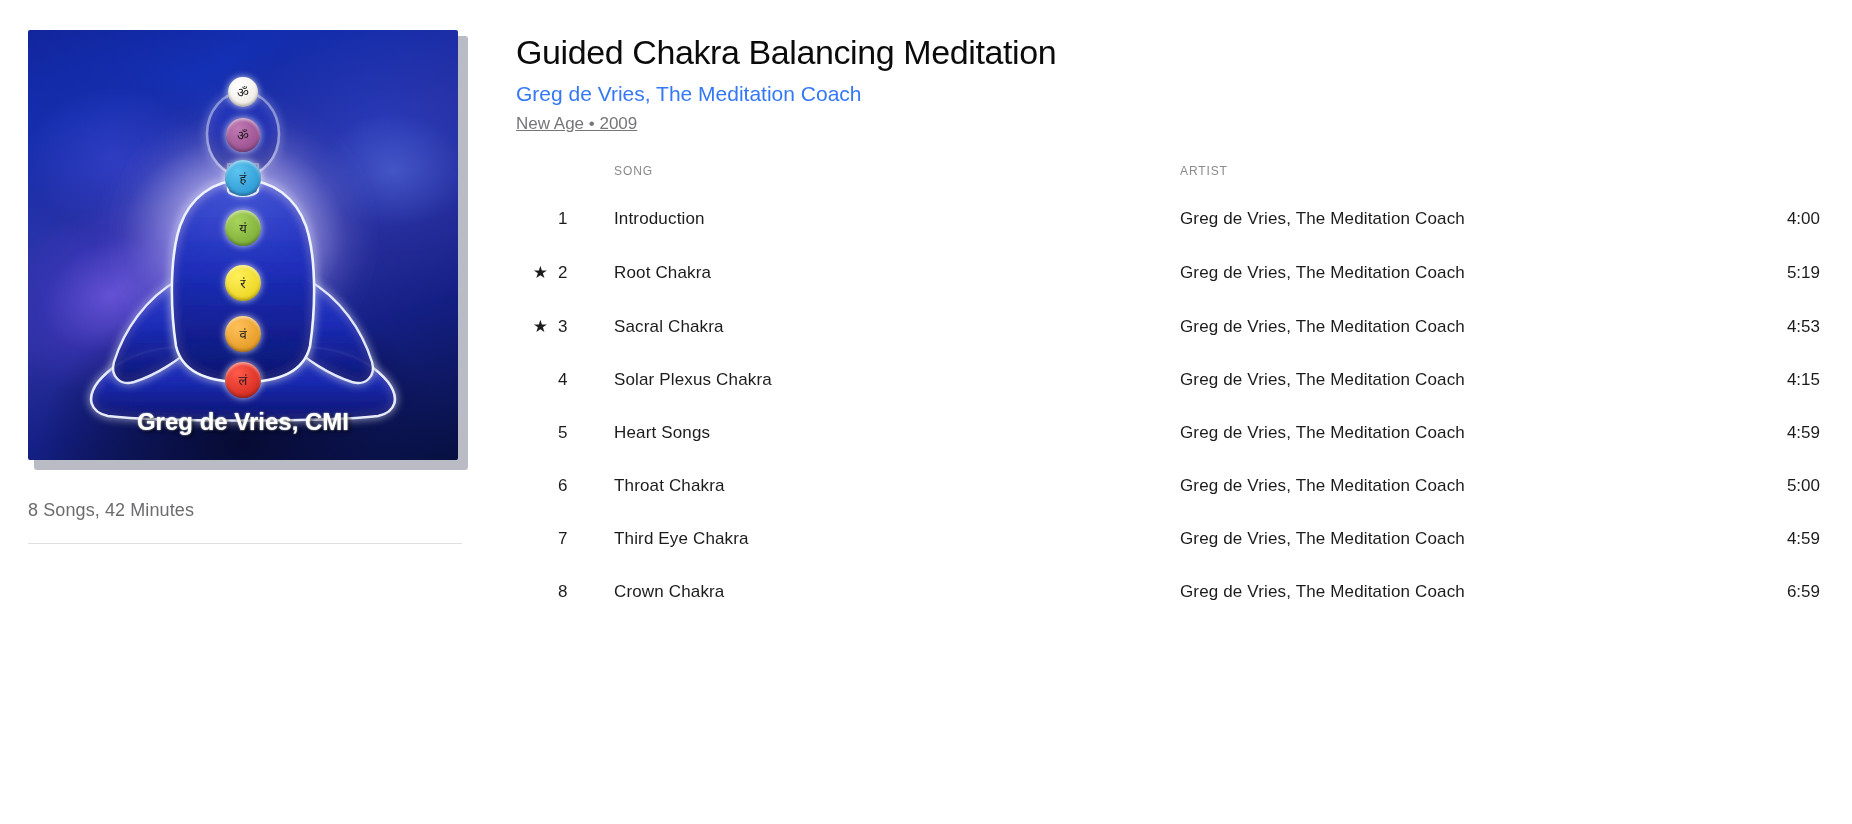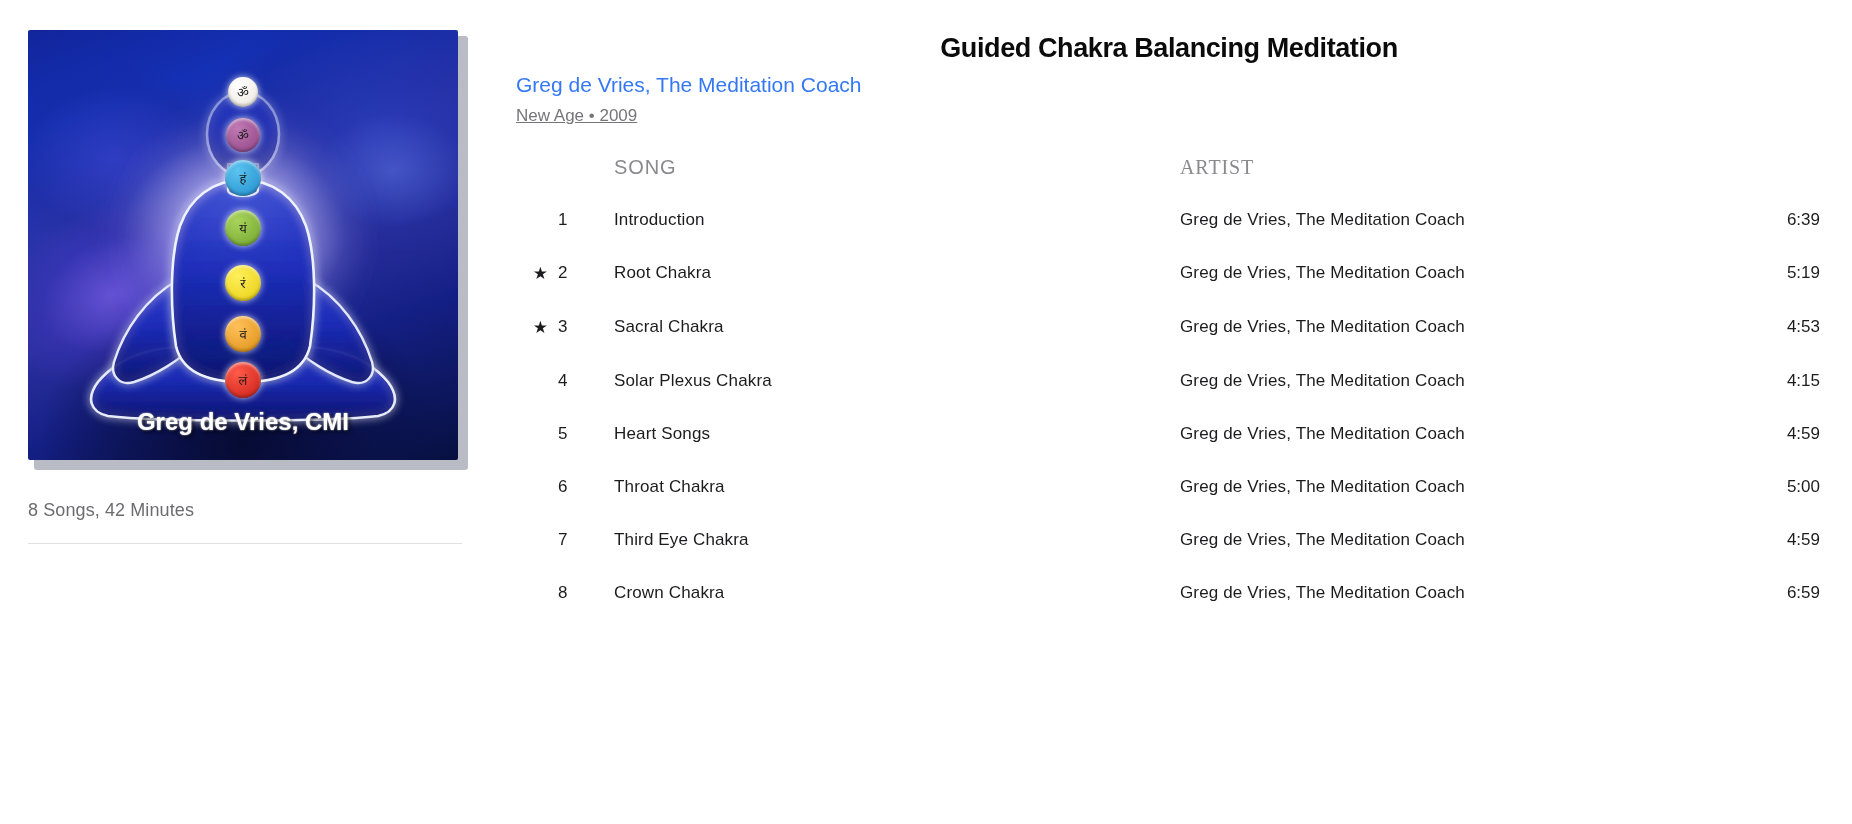--- a/index.html
+++ b/index.html
@@ -122,26 +122,25 @@
   }
 
   
   .right-col {
     position: absolute;
     left: 516px;
     top: 32px;
     right: 30px;
   }
   .album-title {
-    font-size: 27px;
-    font-weight: bold;
+    font-size: 34px;
+    font-weight: normal;
     color: #0b0b0b;
     letter-spacing: -0.4px;
     line-height: 1.2;
-    text-align: center;
   }
   .album-artist {
     margin-top: 8px;
     font-size: 21px;
     color: #3478f6;
     line-height: 1.2;
     cursor: pointer;
   }
   .album-sub {
     margin-top: 8px;
@@ -157,30 +156,30 @@
     border-collapse: collapse;
     table-layout: fixed;
   }
   .track-table col.c-star { width: 42px; }
   .track-table col.c-num  { width: 40px; }
   .track-table col.c-song { width: 580px; }
   .track-table col.c-art  { width: auto; }
   .track-table col.c-dur  { width: 80px; }
 
   .track-table thead th {
-    font-size: 20px;
+    font-size: 12px;
     font-weight: normal;
     color: #8a8a8e;
     letter-spacing: 0.9px;
     text-align: left;
     padding: 0 0 14px 0;
     border-bottom: none;
   }
   .track-table thead th.th-song { padding-left: 16px; }
-  .track-table thead th.th-artist { padding-left: 2px; font-family: Liberation Serif, serif; }
+  .track-table thead th.th-artist { padding-left: 2px; }
 
   .track-table tbody td {
     font-size: 17px;
     color: #1c1c1e;
     padding: 16px 0;
     vertical-align: middle;
     border-top: 1px solid #ffffff;
   }
   .track-row { cursor: default; }
 
@@ -307,21 +306,21 @@
           <th class="th-artist">ARTIST</th>
           <th></th>
         </tr>
       </thead>
       <tbody id="track-body">
           <tr class="track-row">
             <td class="td-star"></td>
             <td class="td-num">1</td>
             <td class="td-song">Introduction</td>
             <td class="td-artist">Greg de Vries, The Meditation Coach</td>
-            <td class="td-dur">6:39</td>
+            <td class="td-dur">4:00</td>
           </tr>
           <tr class="track-row">
             <td class="td-star">★</td>
             <td class="td-num">2</td>
             <td class="td-song">Root Chakra</td>
             <td class="td-artist">Greg de Vries, The Meditation Coach</td>
             <td class="td-dur">5:19</td>
           </tr>
           <tr class="track-row">
             <td class="td-star">★</td>

